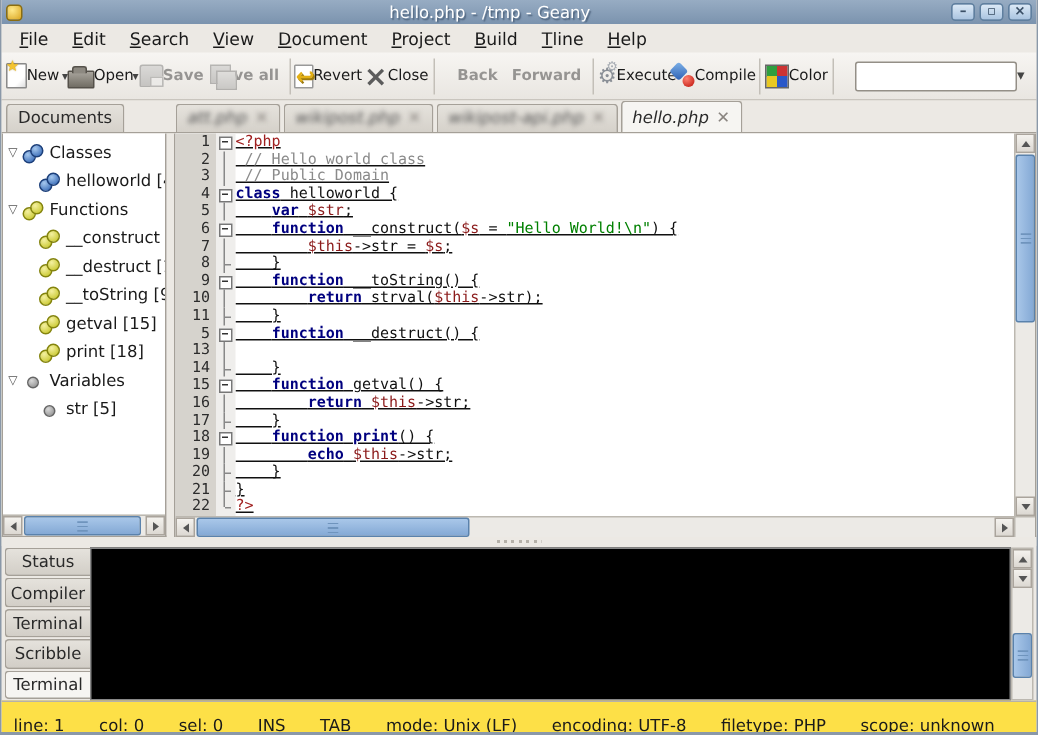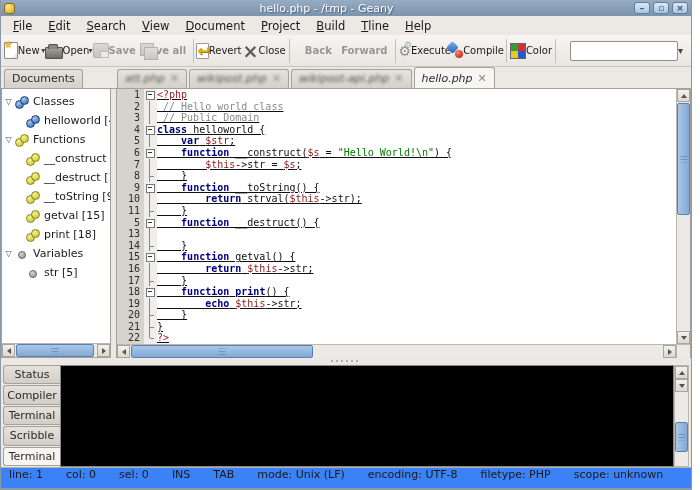--- a/index.html
+++ b/index.html
@@ -115,21 +115,21 @@
 
   
   .bottom { height:103px; display:flex; flex:0 0 auto; padding:1px 2px 0 2px; }
   .btabs { width:57px; flex:0 0 auto; display:flex; flex-direction:column; }
   .btab { height:20px; font-size:11px; color:#2a2a2a; background:linear-gradient(#e5e2dc,#d2cec7); border:1px solid #a5a098; border-right:none; border-radius:3px 0 0 3px; margin-bottom:1px; display:flex; align-items:center; justify-content:center; white-space:nowrap; }
   .btab.active { background:#f6f5f2; font-weight:normal; }
   .terminal { flex:1; background:#000; border:1px solid #888; min-width:0; }
   .term-sbv { width:15px; flex:0 0 auto; background:#eceae6; border:1px solid #bcb8b0; position:relative; }
 
   
-  .statusbar { height:23px; border-top:1px solid #b5b1a9; background:#3b82f6; display:flex; align-items:flex-start; padding-left:8px; gap:23px; font-size:11px; color:#1a1a1a; flex:0 0 auto; white-space:nowrap; overflow:hidden; }
+  .statusbar { height:23px; border-top:1px solid #b5b1a9; background:#fde047; display:flex; align-items:flex-end; padding-left:8px; gap:23px; font-size:11px; color:#1a1a1a; flex:0 0 auto; white-space:nowrap; overflow:hidden; }
 </style>
 </head>
 <body>
 
 <div class="window">
 
   <div class="titlebar">
     <span class="app-icon"></span>
     <span class="title">hello.php - /tmp - Geany</span>
     <span class="winbtns" id="winbtns">

